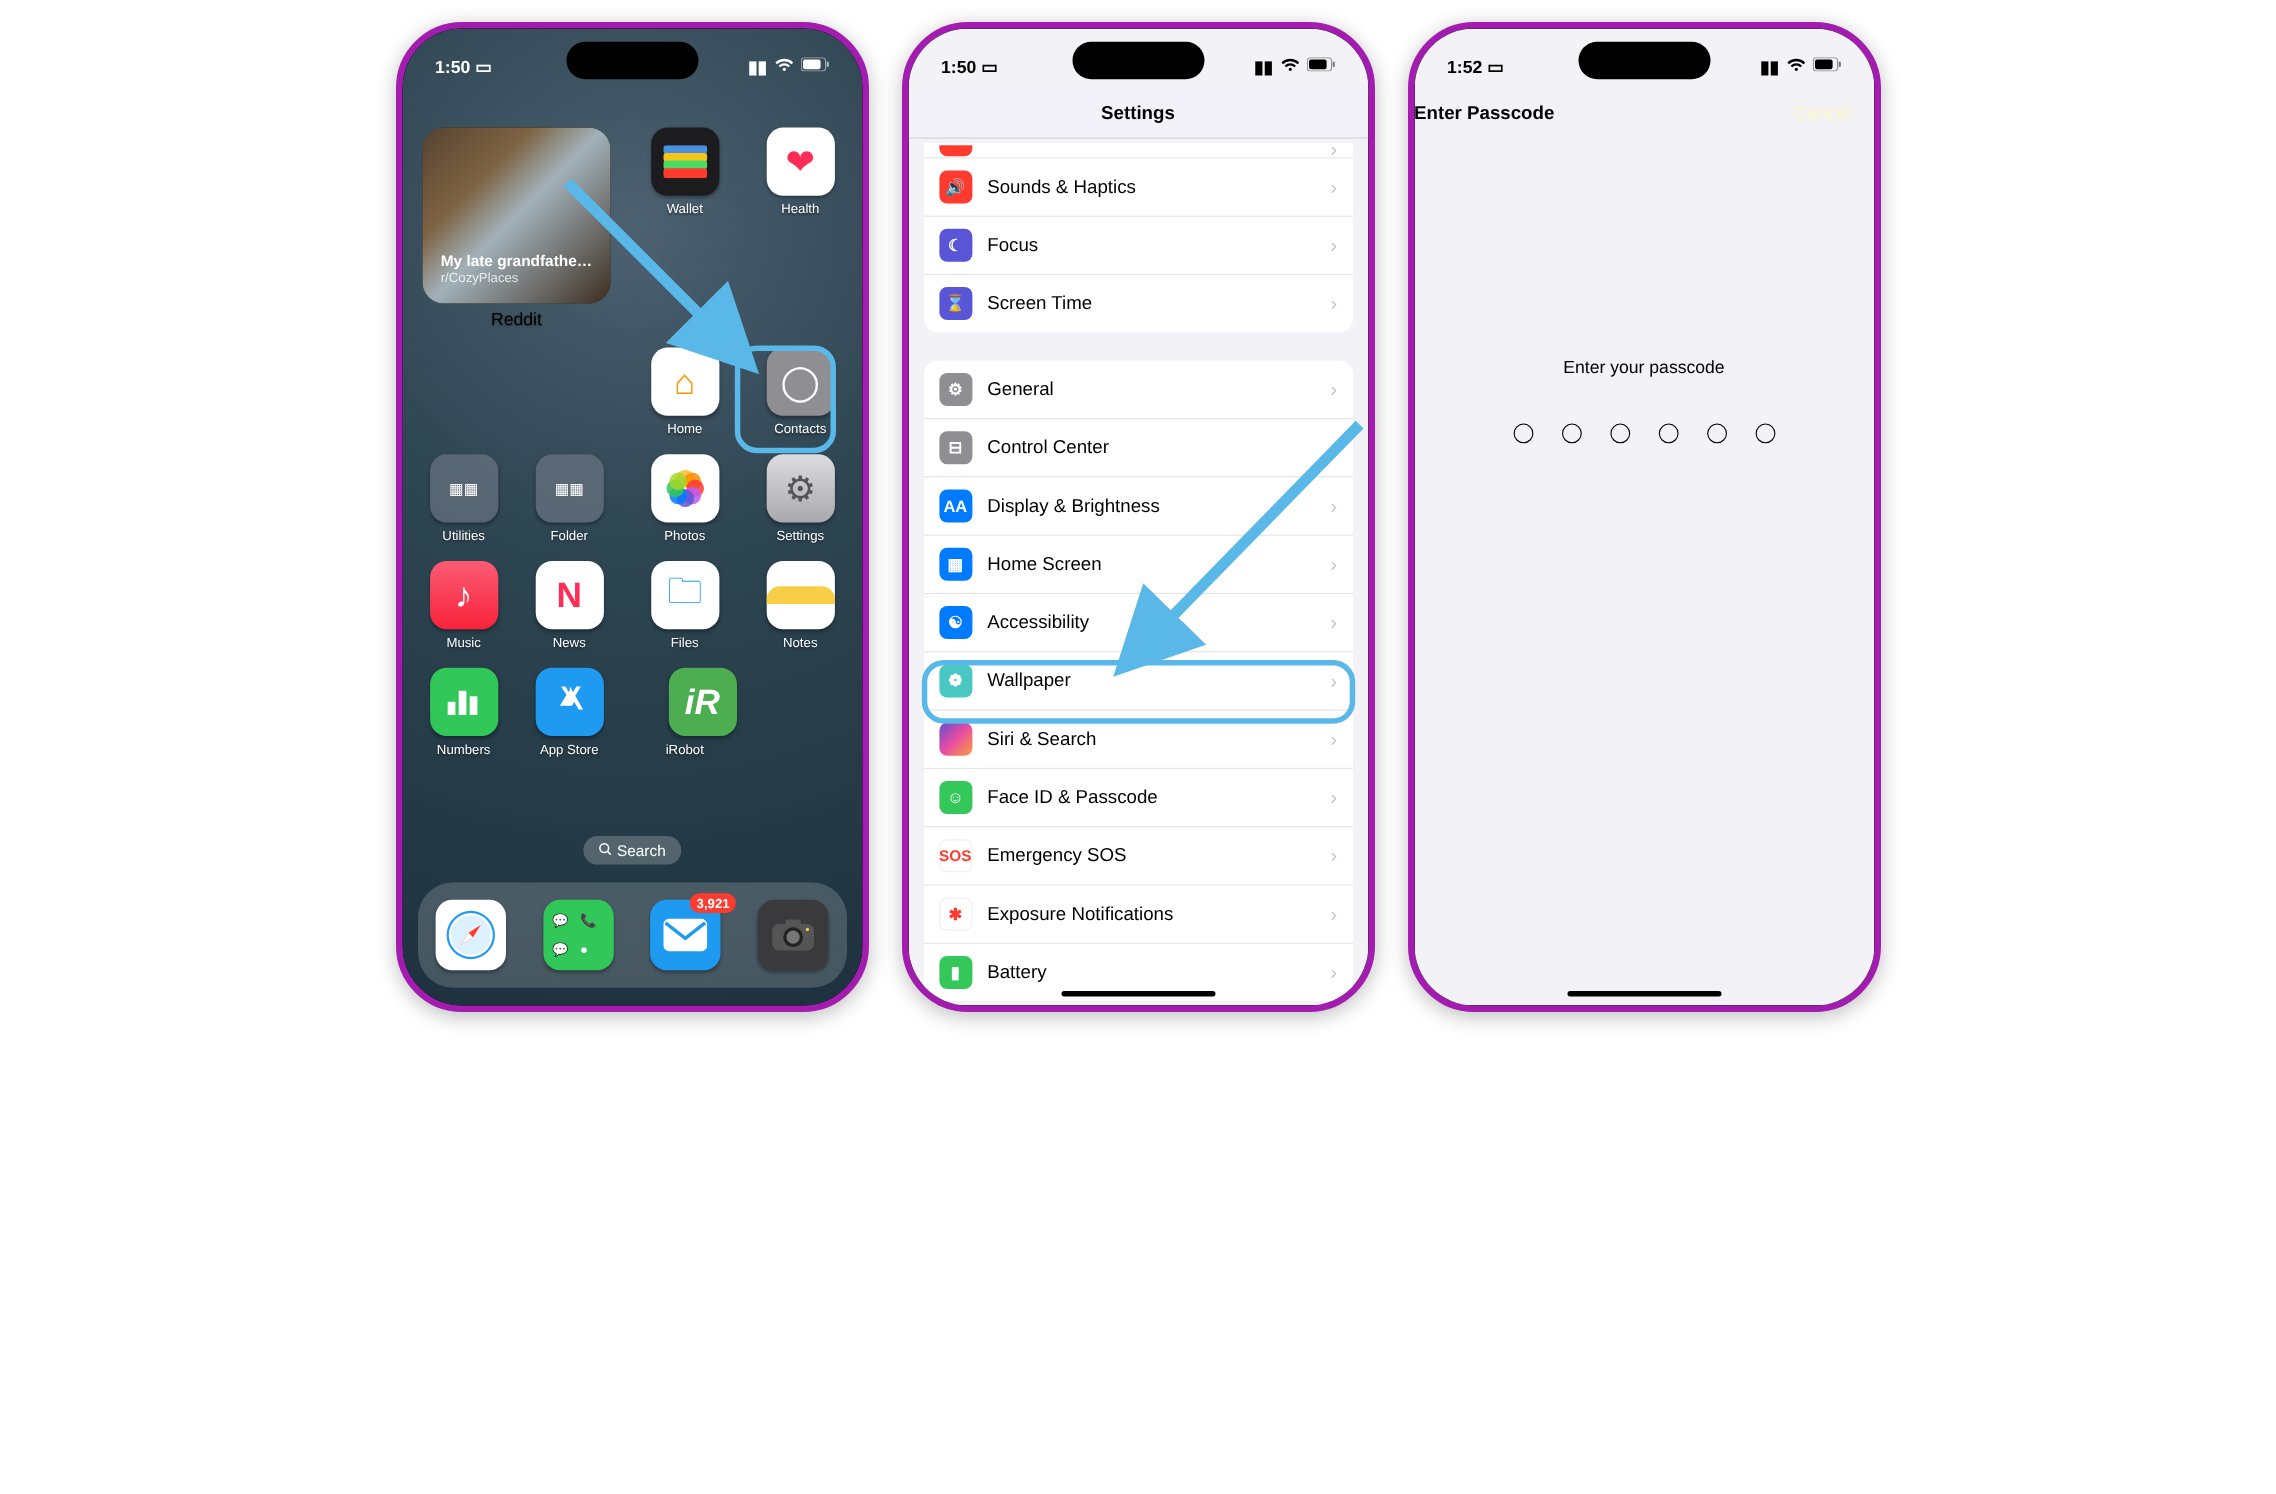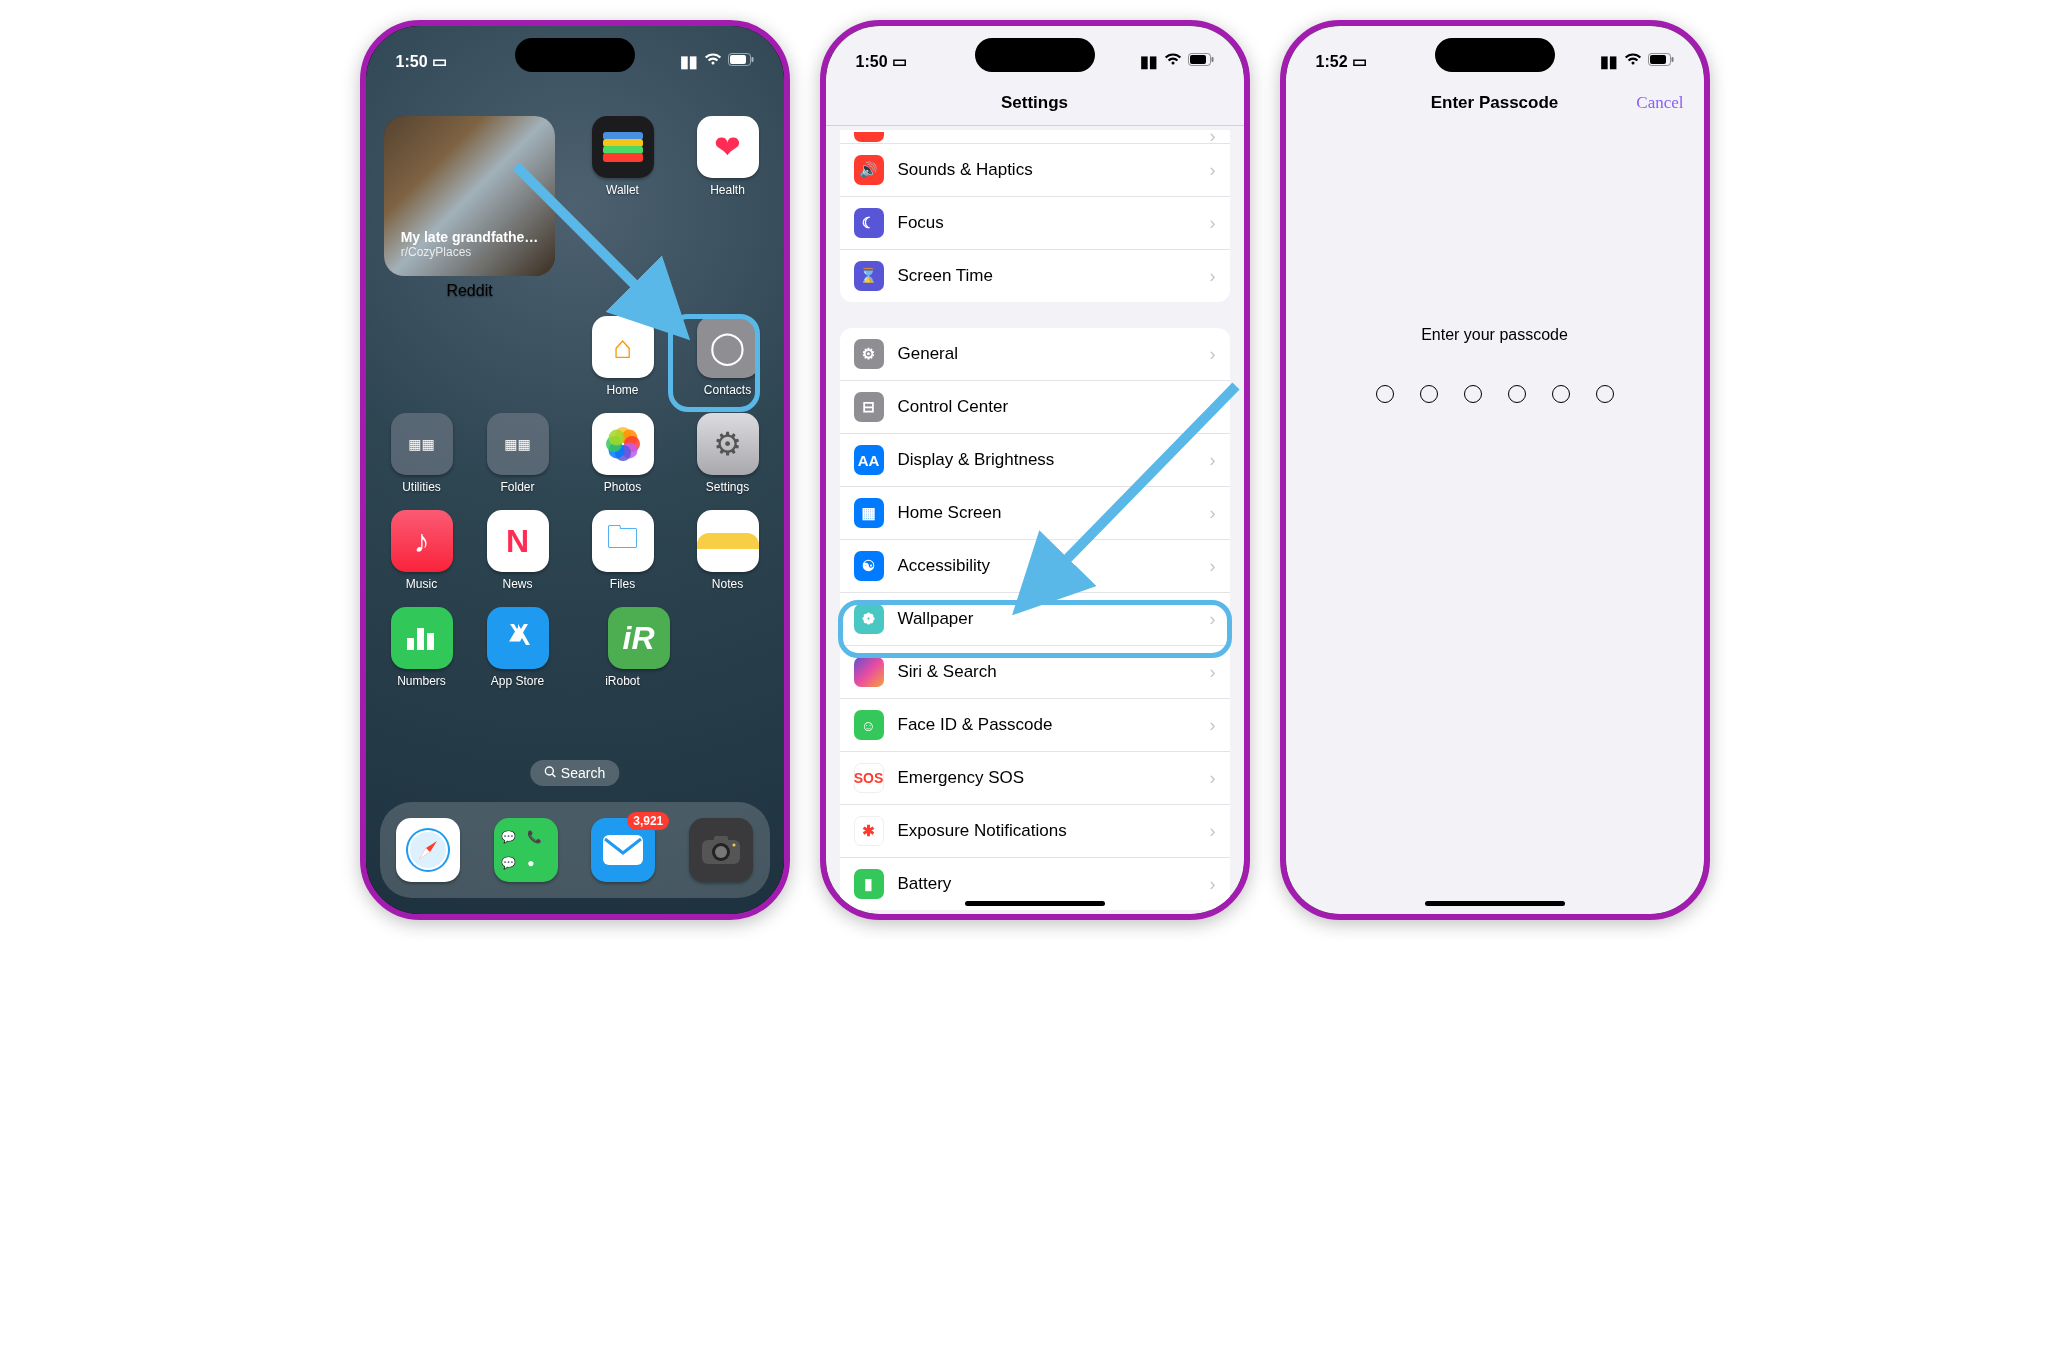--- a/index.html
+++ b/index.html
@@ -162,25 +162,25 @@
   .chev { margin-left:auto; color:#c5c5c8; font-size:18px; }
   .home-indicator {
     position:absolute; bottom:8px; left:50%; transform:translateX(-50%);
     width:140px; height:5px; border-radius:3px;
   }
 
   
   .pass-bg { position:absolute; inset:0; background:#f2f2f7; }
   .pass-nav {
     position:absolute; top:54px; left:0; right:0; height:46px;
-    display:flex; align-items:center; justify-content:center;
+    display:flex; align-items:center; justify-content:flex-start;
     font-weight:600; font-size:17px;
   }
   .cancel {
-    position:absolute; right:20px; color:#8b5cf6; font-weight:400;font-family:Liberation Serif, serif;
+    position:absolute; right:20px; color:#fef9c3; font-weight:400;
   }
   .pass-body {
     position:absolute; top:100px; left:0; right:0; bottom:0;
     display:flex; flex-direction:column; align-items:center;
     padding-top: 200px;
   }
   .pass-label { font-size:16px; margin-bottom:41px; }
   .dots { display:flex; gap:26px; }
   .dot {
     width:18px; height:18px; border-radius:50%;

